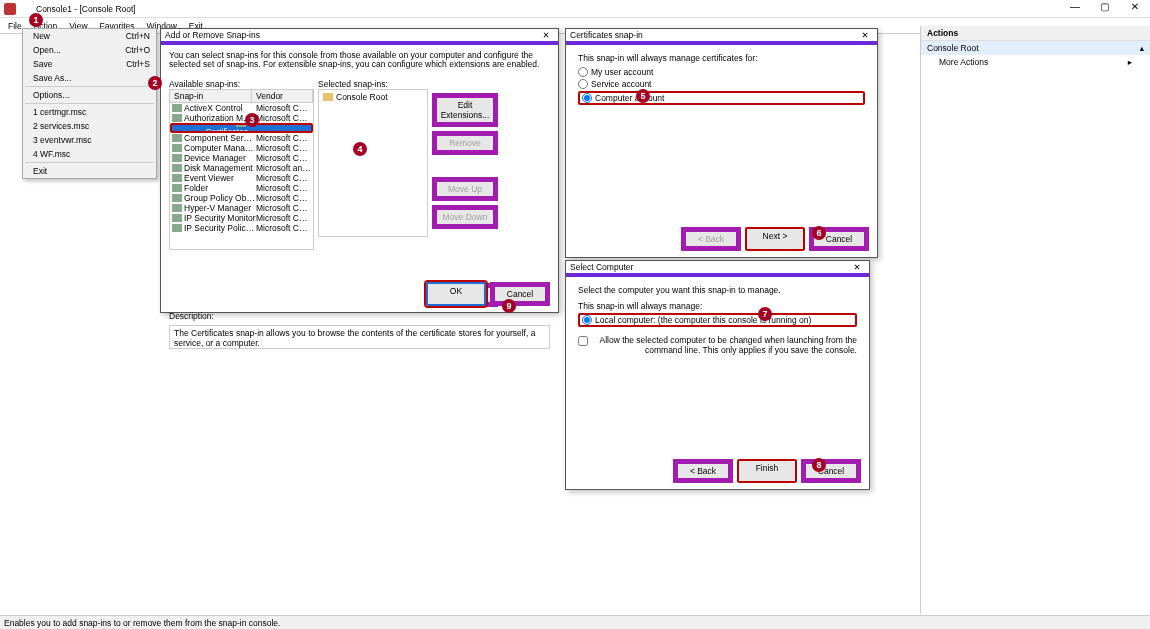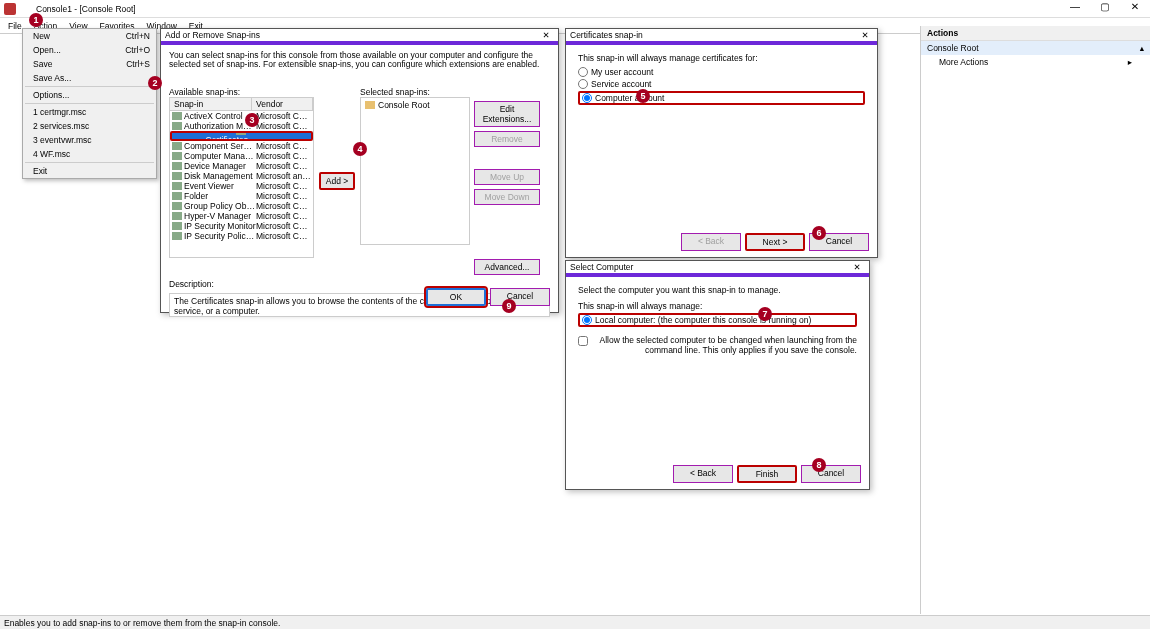--- a/index.html
+++ b/index.html
@@ -30,21 +30,21 @@
 .snap-row { display: flex; align-items: center; padding: 0px 2px; height: 10px; }
 .snap-row .ic { width: 10px; height: 8px; background: #8a8; margin-right: 2px; }
 .snap-row.selected { background: #1e6fd6; color: #fff; flex-direction: column; }
 .snap-row span.nm { width: 72px; overflow: hidden; white-space: nowrap; text-overflow: ellipsis; }
 .snap-row span.vd { flex: 1; white-space: nowrap; overflow: hidden; text-overflow: ellipsis; }
 
 .selected-list { height: 148px; border: 1px solid #ccc; background: #fff; }
 .tree-root { padding: 2px 4px; display: flex; align-items: center; }
 .tree-root .ic { width: 10px; height: 8px; background: #e8c070; margin-right: 3px; }
 
-.btn { background: #e7e7e7; border: 1px solid #a21caf; padding: 2px 0; text-align: center; width: 60px; display: inline-block; }
+.btn { background: #e7e7e7; border: 5px solid #a21caf; padding: 2px 0; text-align: center; width: 60px; display: inline-block; }
 .btn.disabled { color: #a0a0a0; }
 .btn.wide { width: 66px; }
 
 .red-box { border: 2px solid #b00; border-radius: 2px; }
 
 .callout { position: absolute; width: 14px; height: 14px; border-radius: 50%; background: #a50021; color: #fff; font-weight: bold; text-align: center; line-height: 14px; font-size: 9px; z-index: 50; }
 
 .cert-dlg { left: 565px; top: 28px; width: 313px; height: 230px; z-index: 10; }
 .cert-body { padding: 8px 12px; }
 .radio-row { display: flex; align-items: center; margin: 2px 0; }
@@ -136,21 +136,21 @@
       <span>Exit</span>
     </div>
 </div>
 
 <div class="dialog snapins-dlg">
   <div class="dlg-title">
     <span>Add or Remove Snap-ins</span>
     <span class="dlg-close">✕</span>
   </div>
   <div class="snapins-body">
-    <div style="margin-bottom:17px;line-height:1.1">You can select snap-ins for this console from those available on your computer and configure the selected set of snap-ins. For extensible snap-ins, you can configure which extensions are enabled.</div>
+    <div style="margin-bottom:9px;line-height:1.1">You can select snap-ins for this console from those available on your computer and configure the selected set of snap-ins. For extensible snap-ins, you can configure which extensions are enabled.</div>
     <div class="cols">
       <div class="col-avail">
         <div>Available snap-ins:</div>
         <div class="list-hdr">
           <span style="width:82px">Snap-in</span>
           <span style="flex:1">Vendor</span>
         </div>
         <div class="snap-list" id="snap-list">
             <div class="snap-row">
               <div class="ic"></div>
@@ -211,23 +211,20 @@
               <div class="ic"></div>
               <span class="nm">IP Security Monitor</span>
               <span class="vd">Microsoft Cor...</span>
             </div>
             <div class="snap-row">
               <div class="ic"></div>
               <span class="nm">IP Security Policy M...</span>
               <span class="vd">Microsoft Cor...</span>
             </div>
           </div>
-      </div>
-      <div class="col-mid">
-        <span class="btn red-box" style="width:36px">Add &gt;</span>
       </div>
       <div class="col-sel">
         <div>Selected snap-ins:</div>
         <div class="selected-list">
           <div class="tree-root">
               <div class="ic"></div>
               <span>Console Root</span>
             </div>
         </div>
       </div>

